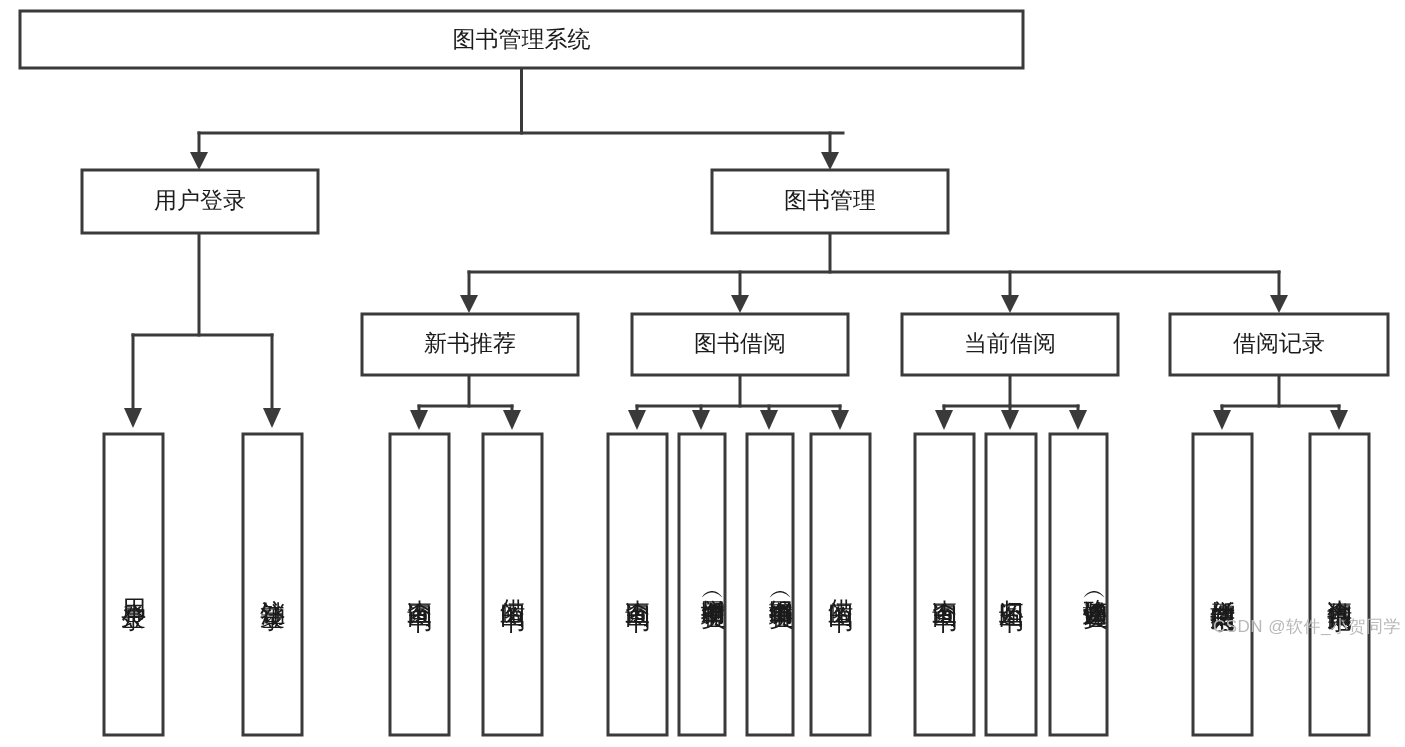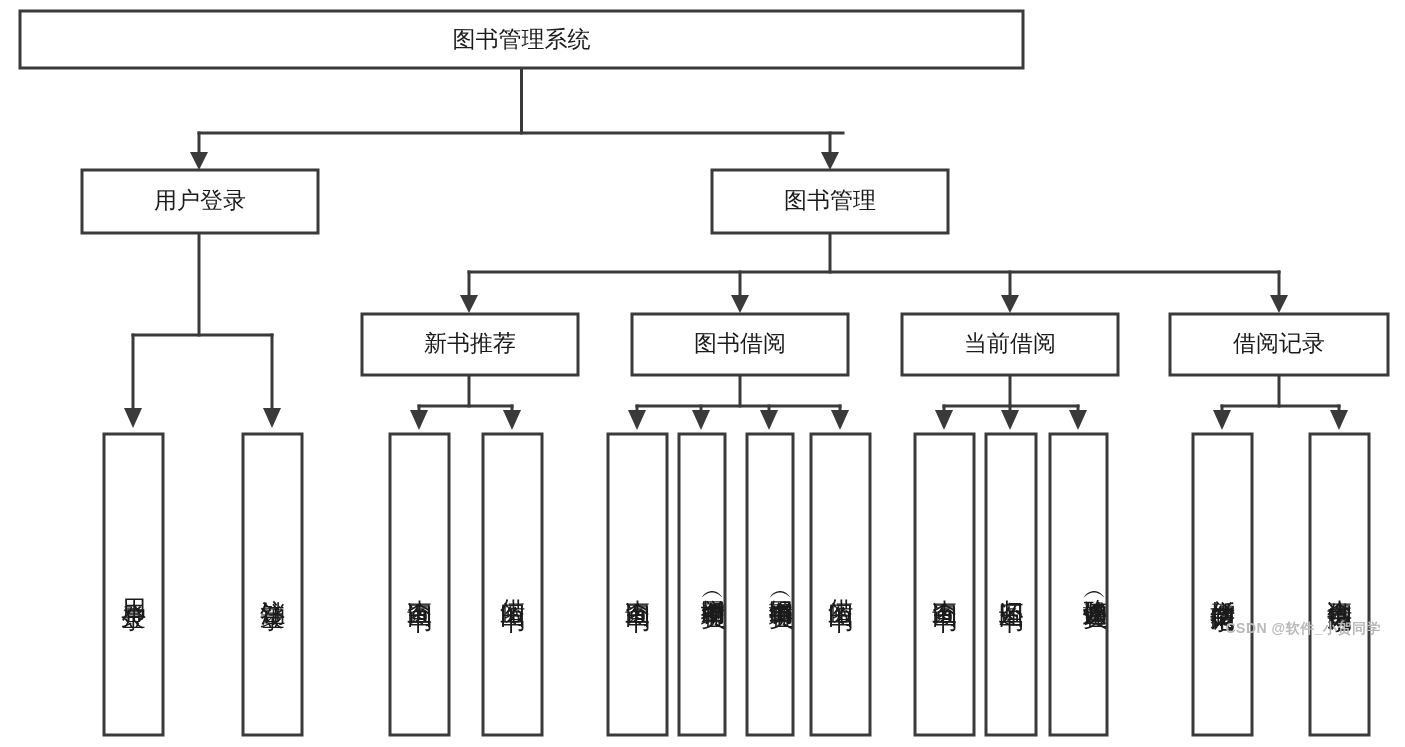--- a/index.html
+++ b/index.html
@@ -58,28 +58,27 @@
     font-family: "Liberation Sans", "DejaVu Sans", sans-serif;
     font-size: 25px;
     line-height: 1.02;
     letter-spacing: 3px;
     color: #1b1b1b;
     white-space: nowrap;
     pointer-events: none;
   }
   .watermark {
     position: absolute;
-    right: 24px;
+    right: 4px;
     bottom: 6px;
     font-family: "Liberation Sans", "DejaVu Sans", sans-serif;
-    font-size: 14px;
+    font-size: 17px;
     color: #b9b9b9;
     letter-spacing: 0.5px;
     user-select: none;
-    font-weight: bold;
   }
 </style>
 </head>
 <body>
 
 <div id="diagram-root">
 
   <svg class="canvas" viewBox="0 0 1405 747" xmlns="http://www.w3.org/2000/svg">
 
     <g>

